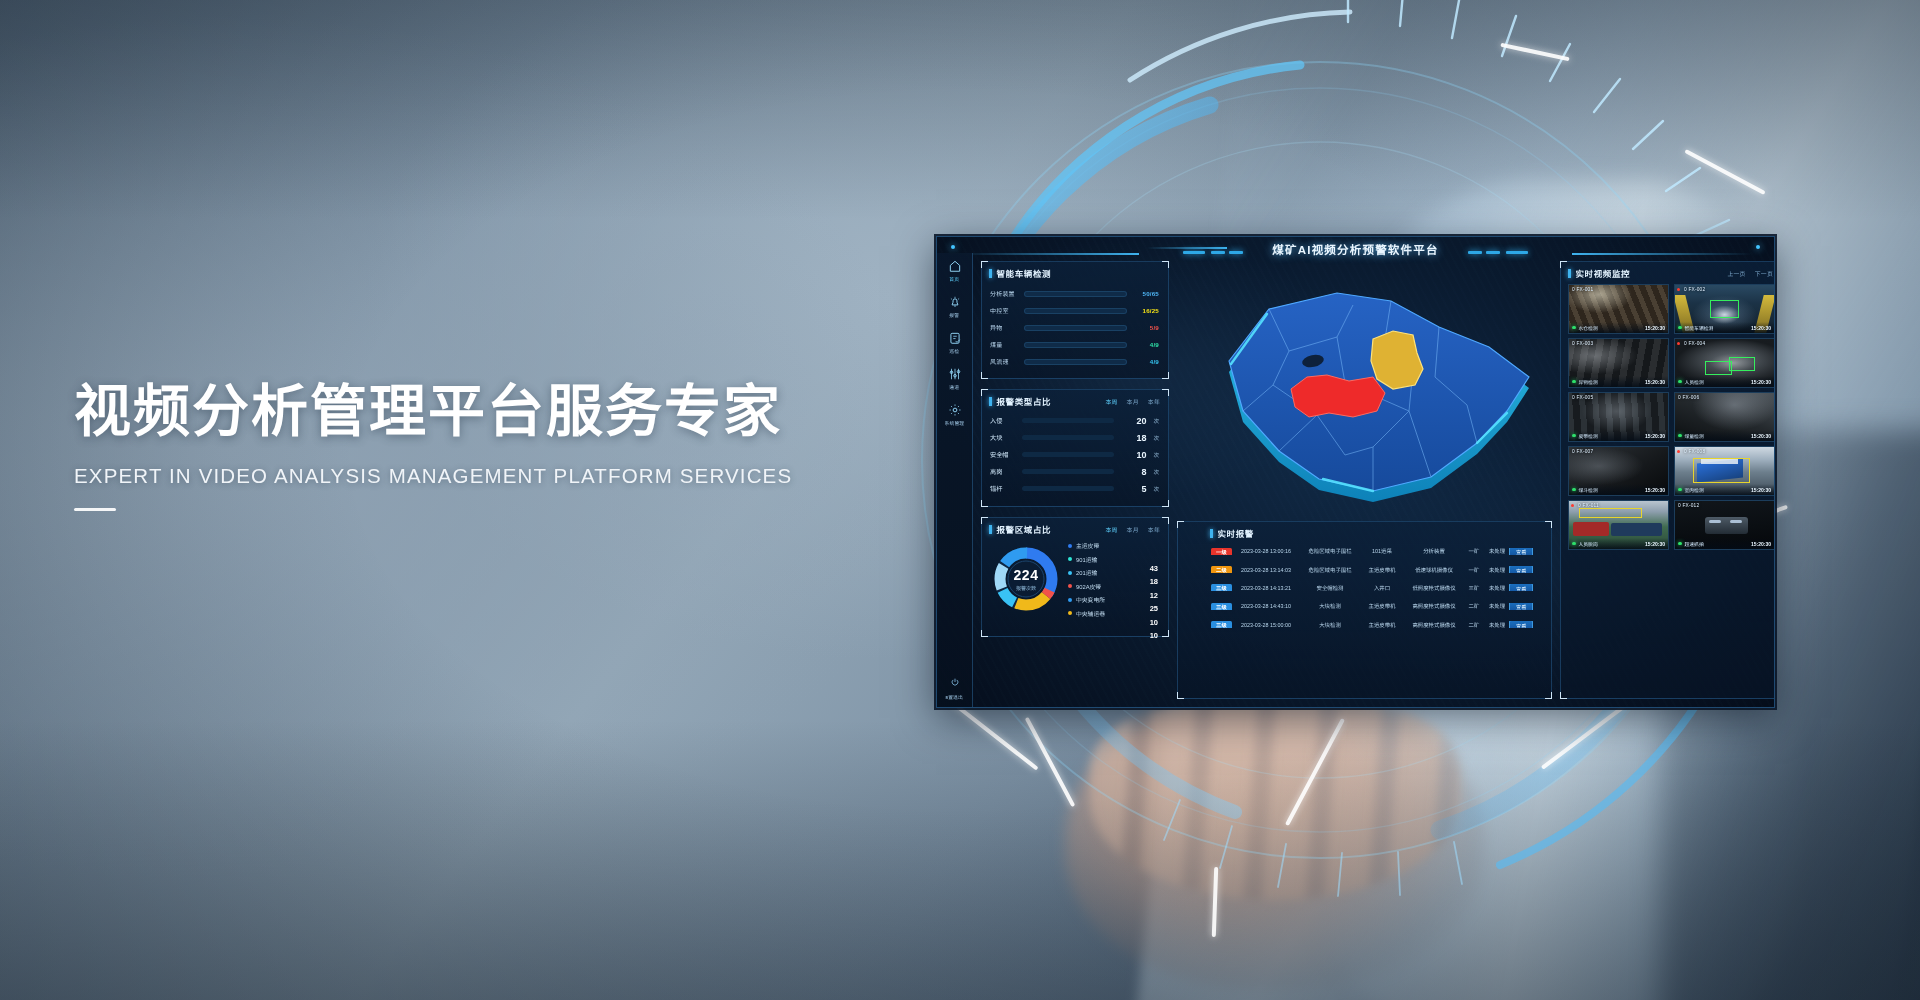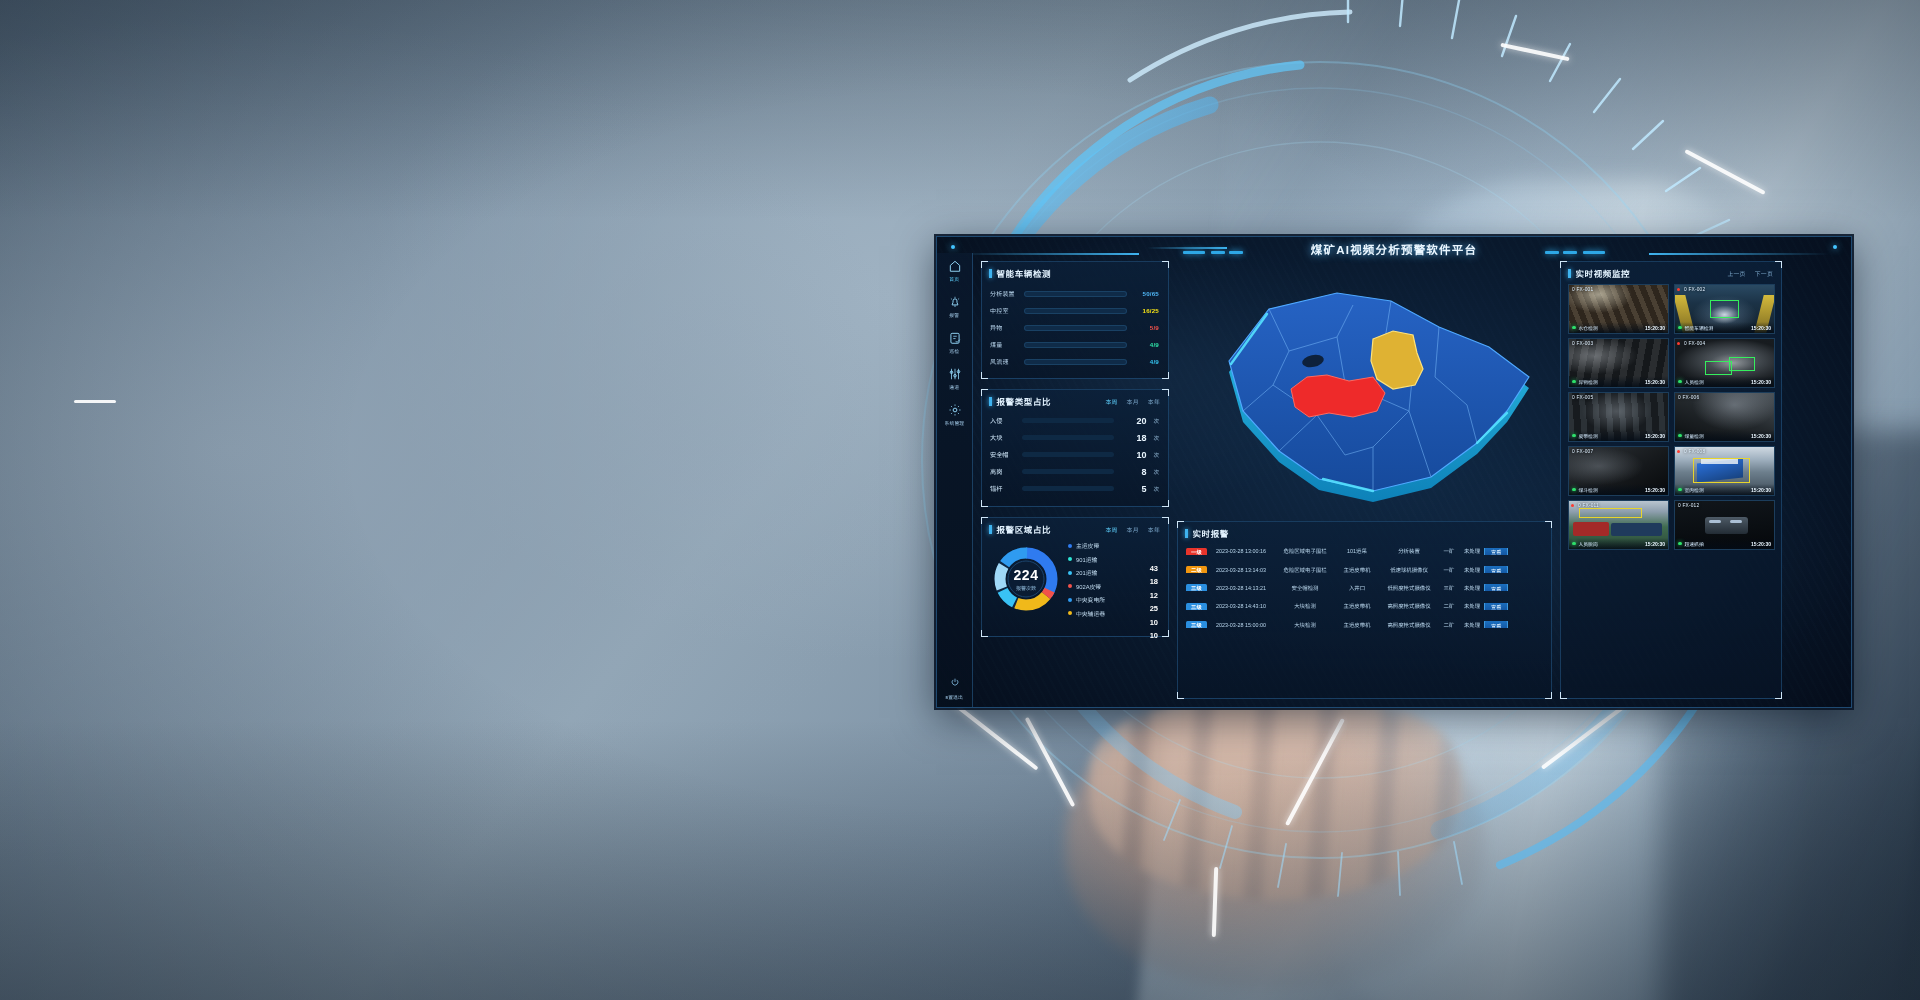--- a/index.html
+++ b/index.html
@@ -91,21 +91,21 @@
     font-weight: 400; white-space: nowrap; text-shadow: 0 1px 6px rgba(30,48,66,.40);
   }
   .hero-rule { margin-top: 20px; width: 42px; height: 3px; background: #ffffff; opacity: .92; border-radius: 2px; }
   .hero-desc {
     margin-top: 28px; font-size: 19.5px; color: #ffffff; letter-spacing: .6px;
     white-space: nowrap; text-shadow: 0 1px 6px rgba(30,48,66,.40);
   }
 
   
   .screen {
-    position: absolute; left: 936px; top: 236px; width: 916px; height: 472px;
+    position: absolute; left: 936px; top: 236px; width: 839px; height: 472px;
     background:
       radial-gradient(ellipse 70% 80% at 48% 45%, #112a46 0%, #0a1b30 48%, #050d1b 100%);
     border: 1px solid #1f4a72;
     box-shadow: 0 10px 38px rgba(5,14,28,.55), 0 0 0 2px rgba(12,26,44,.9);
     overflow: hidden;
     color: #cfe6f8;
   }
   .screen-noise {
     position: absolute; inset: 0; opacity: .34;
     background:
@@ -287,20 +287,22 @@
   <div class="ray" style="left:930px; top:730px; width:120px; height:4px; transform:rotate(38deg);"></div>
   <div class="ray" style="left:1000px; top:760px; width:100px; height:4px; transform:rotate(62deg);"></div>
   <div class="ray" style="left:1255px; top:770px; width:120px; height:4px; transform:rotate(118deg);"></div>
   <div class="ray" style="left:1530px; top:730px; width:120px; height:4px; transform:rotate(143deg);"></div>
   <div class="ray" style="left:1180px; top:900px; width:70px; height:4px; transform:rotate(92deg);"></div>
   <div class="ray" style="left:1700px; top:520px; width:90px; height:4px; transform:rotate(160deg);"></div>
   <div class="ray" style="left:1680px; top:170px; width:90px; height:4px; transform:rotate(28deg);"></div>
   <div class="ray" style="left:1500px; top:50px; width:70px; height:4px; transform:rotate(12deg);"></div>
 
   <div class="hero">
+    <div class="hero-title">视频分析管理平台服务专家</div>
+    <div class="hero-sub">EXPERT IN VIDEO ANALYSIS MANAGEMENT PLATFORM SERVICES</div>
     <div class="hero-rule"></div>
   </div>
 
   <div class="screen">
     <div class="screen-noise"></div>
 
     <div class="topbar">
       <div class="tb-dot" style="left:14px; top:8px;"></div>
       <div class="tb-line" style="left:22px; top:16px; width:180px;"></div>
       <div class="tb-line" style="left:210px; top:10px; width:80px;"></div>
@@ -573,21 +575,21 @@
         <ellipse cx="136" cy="96" rx="11" ry="6" fill="#0a1727" opacity=".85" transform="rotate(-12 136 96)"></ellipse>
 
         <g fill="none" stroke="#55e2ff" stroke-width="2.4" opacity=".9" stroke-linecap="round">
           <path d="M54 99 L90 49"></path>
           <path d="M330 148 L300 178"></path>
           <path d="M146 214 L196 226"></path>
         </g>
       </svg>
     </div>
 
-    <div class="panel" style="left:240px; top:284px; width:375px; height:178px;">
+    <div class="panel" style="left:240px; top:284px; width:375px; height:178px;padding-left:25px;">
       <span class="panel-corner pc-tl"></span>
       <span class="panel-corner pc-tr"></span>
       <span class="panel-corner pc-bl"></span>
       <span class="panel-corner pc-br"></span>
       <div class="panel-head">
         <span class="head-bar"></span>
         <span class="head-title">实时报警</span>
       </div>
       <div class="tbl">
         <div class="tbl-row">

